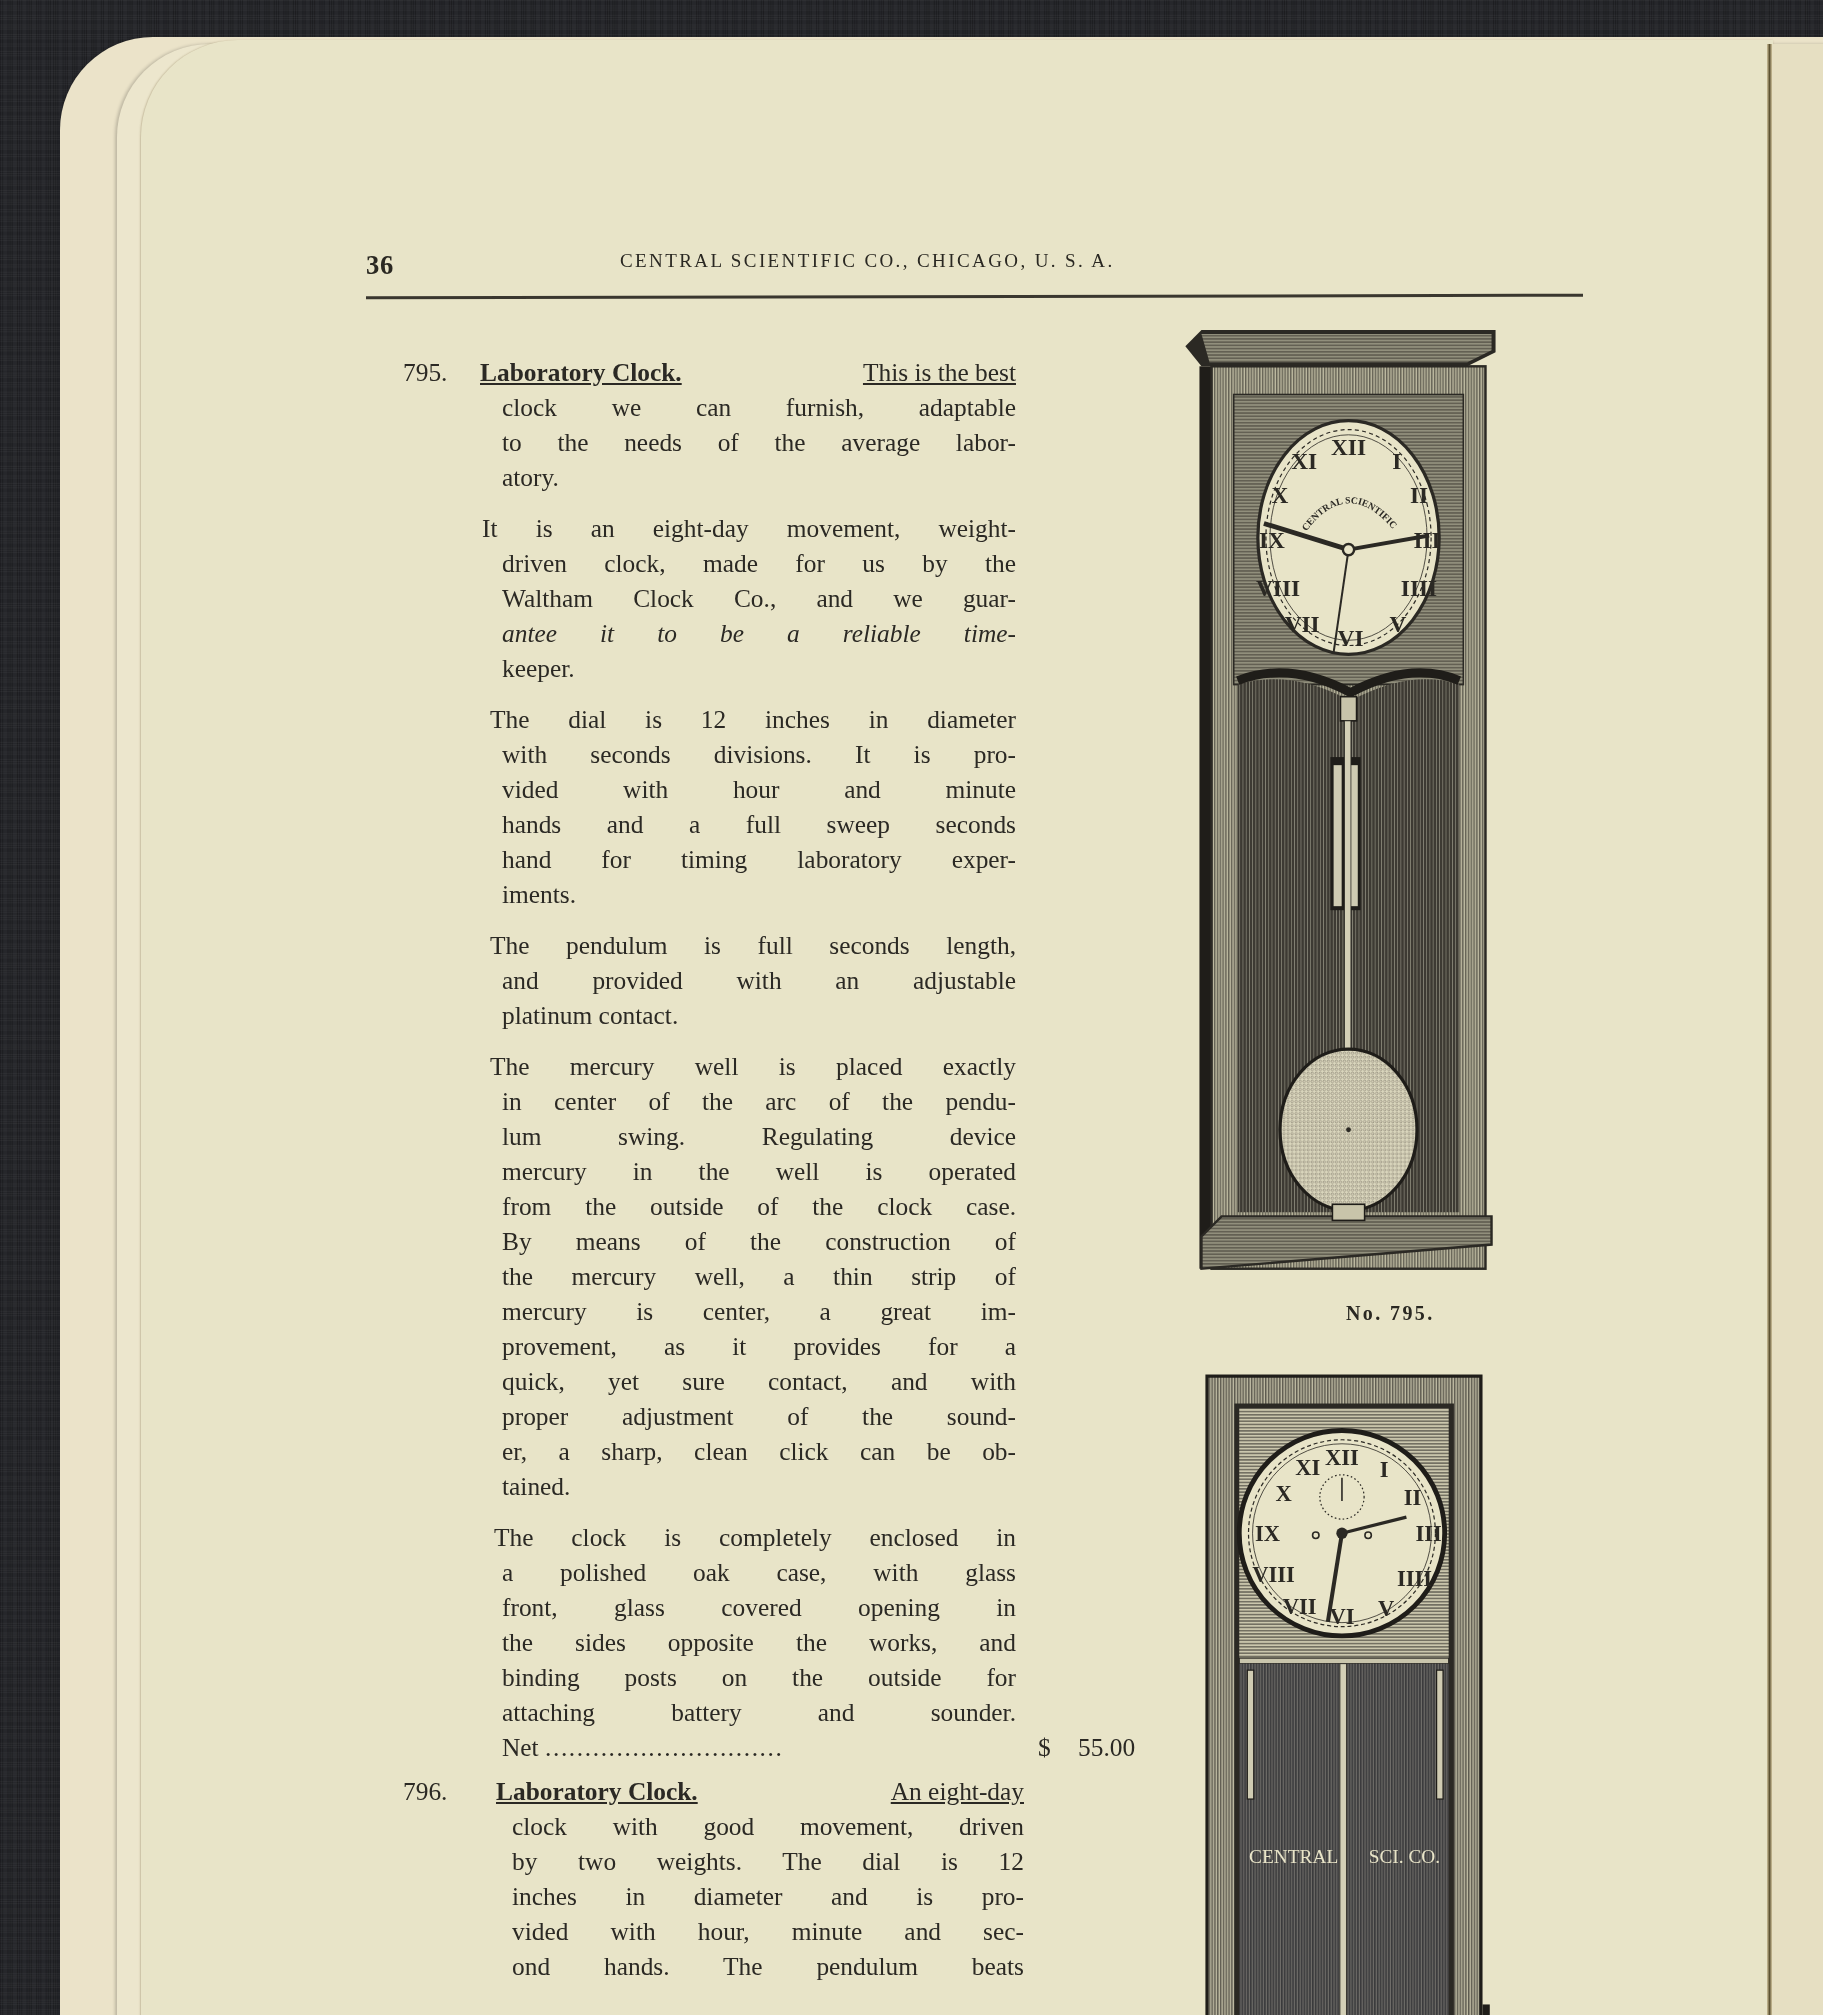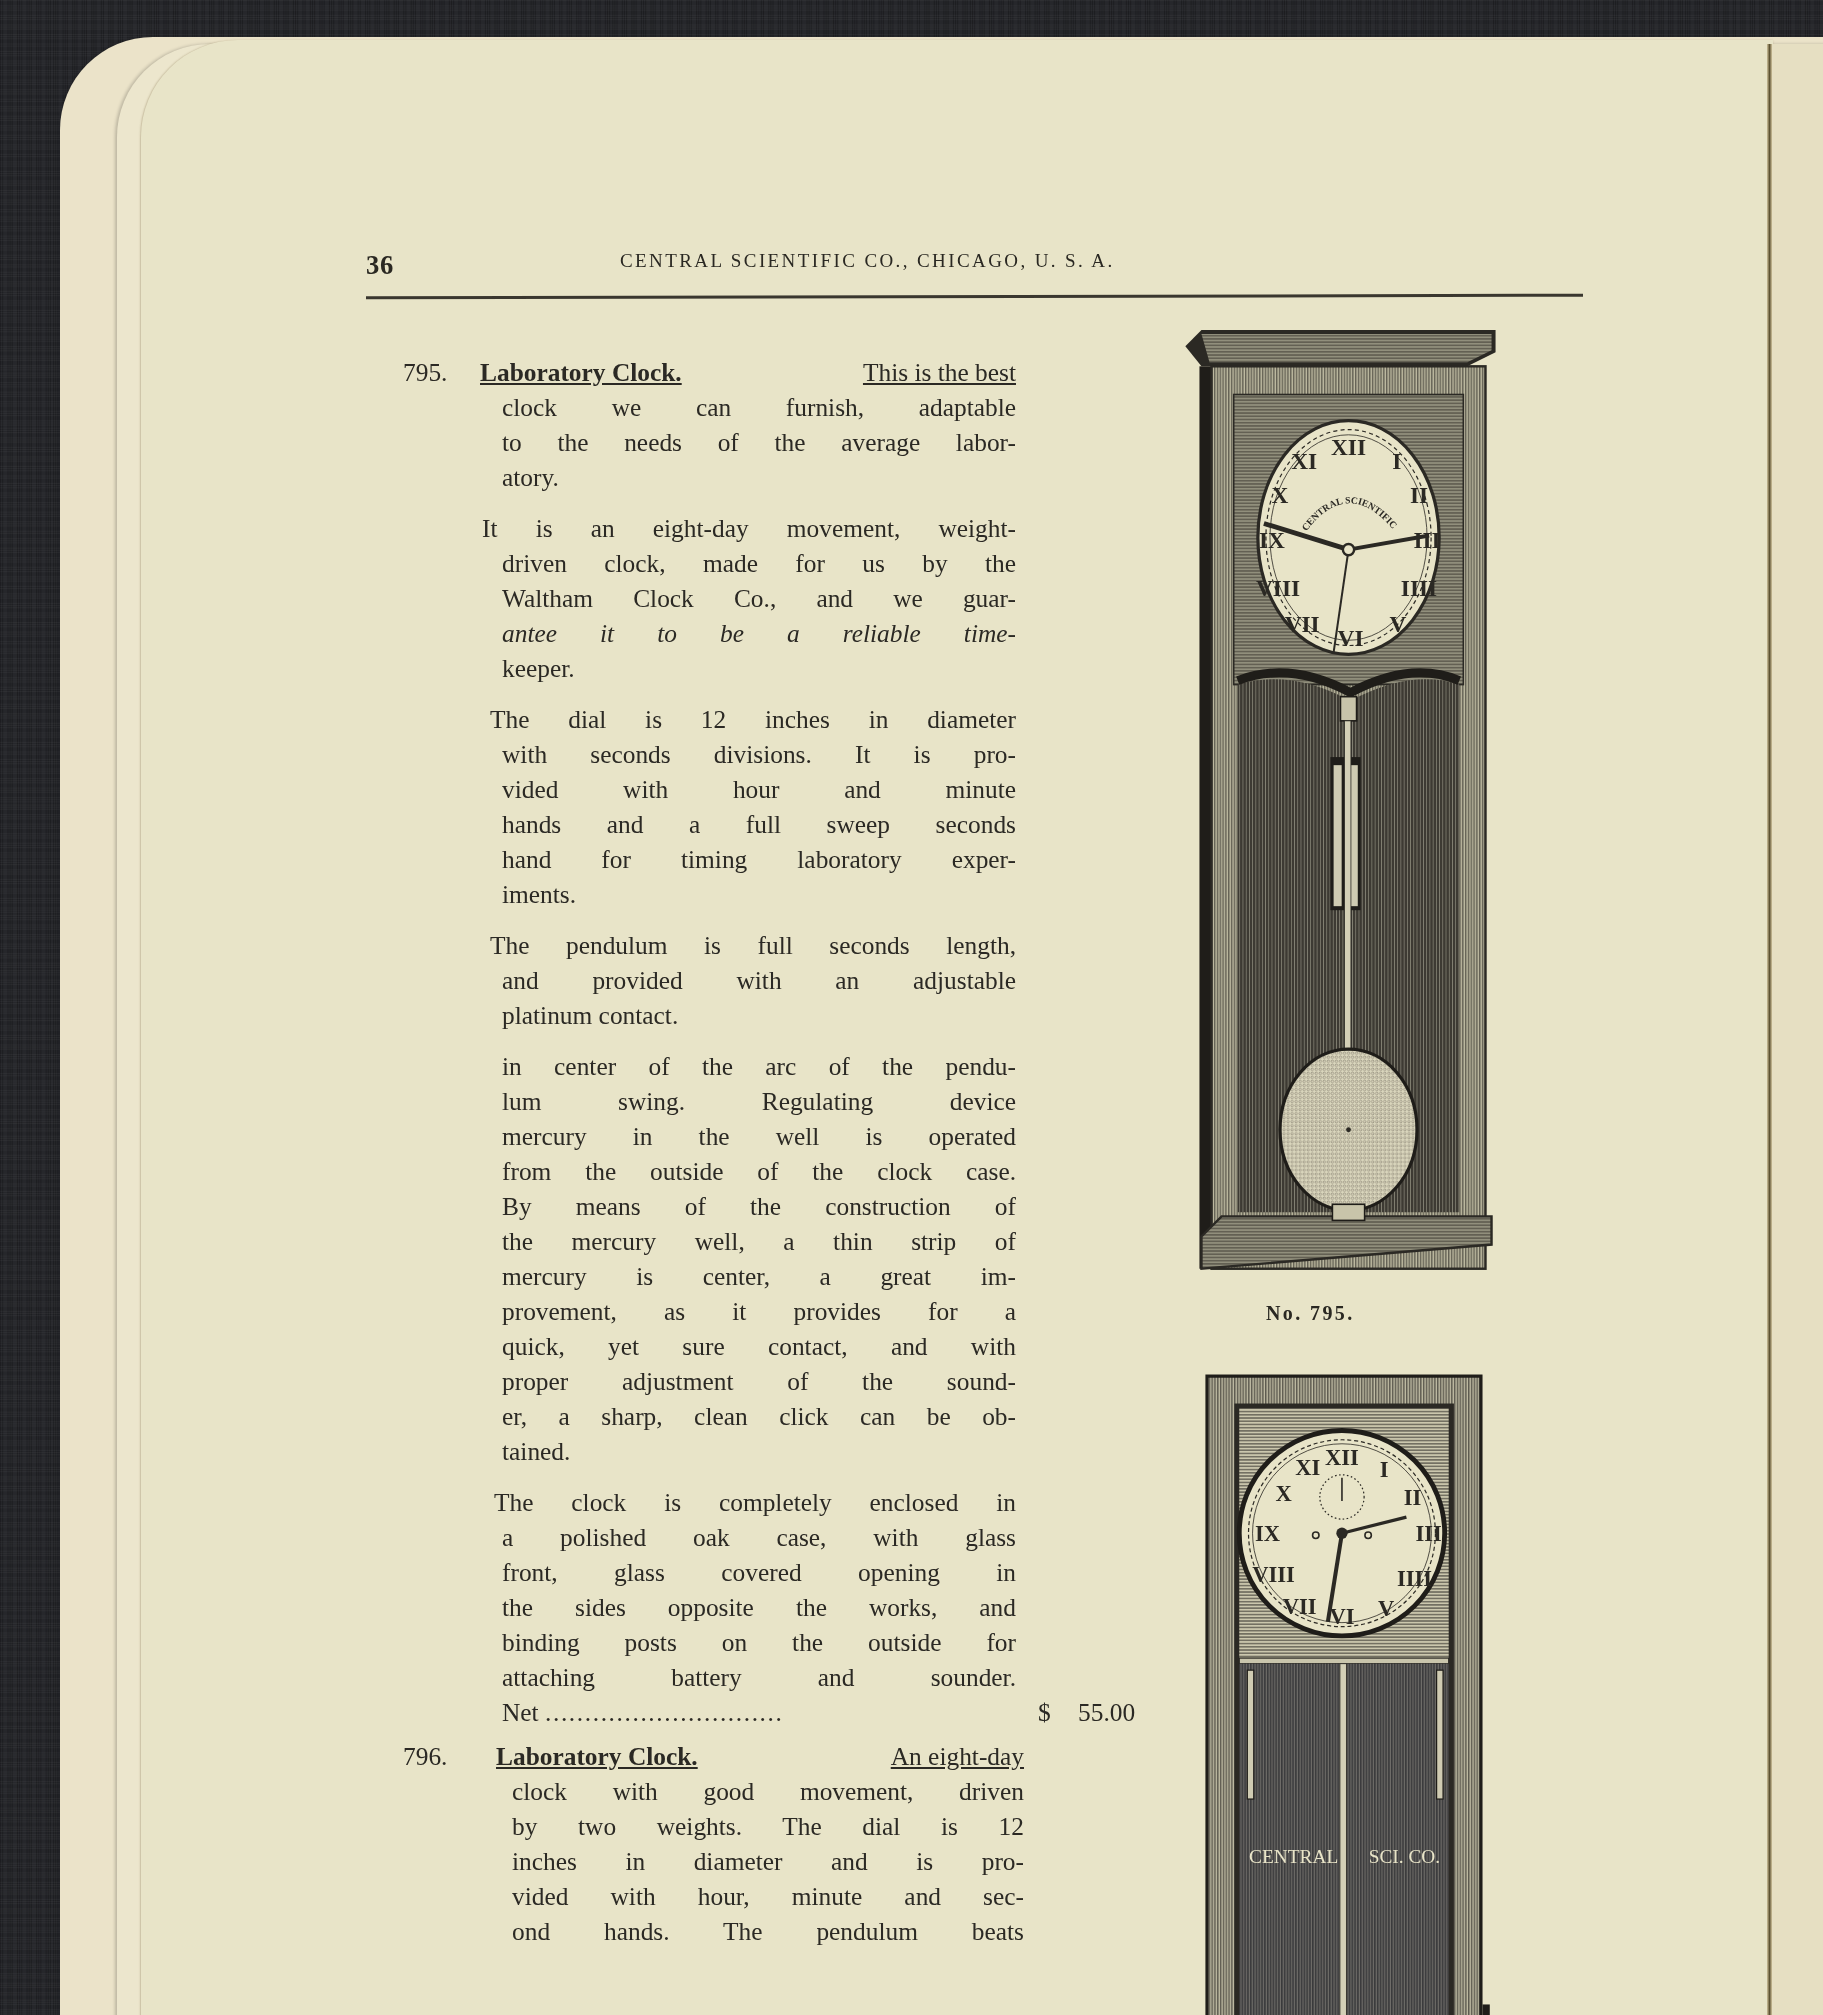--- a/index.html
+++ b/index.html
@@ -117,20 +117,21 @@
       <span class="cont" style="padding-left:99px;width:514px;text-align-last:left;">iments.</span>
     </div>
 
     <div class="para" style="margin-top:16px;">
       <span class="p-first" style="padding-left:87px;width:526px;">The pendulum is full seconds length,</span>
       <span class="cont" style="padding-left:99px;width:514px;">and provided with an adjustable</span>
       <span class="cont" style="padding-left:99px;width:514px;text-align-last:left;">platinum contact.</span>
     </div>
 
     <div class="para" style="margin-top:16px;">
+      <span class="p-first" style="padding-left:87px;width:526px;">The mercury well is placed exactly</span>
       <span class="cont" style="padding-left:99px;width:514px;">in center of the arc of the pendu-</span>
       <span class="cont" style="padding-left:99px;width:514px;">lum swing. Regulating device</span>
       <span class="cont" style="padding-left:99px;width:514px;">mercury in the well is operated</span>
       <span class="cont" style="padding-left:99px;width:514px;">from the outside of the clock case.</span>
       <span class="cont" style="padding-left:99px;width:514px;">By means of the construction of</span>
       <span class="cont" style="padding-left:99px;width:514px;">the mercury well, a thin strip of</span>
       <span class="cont" style="padding-left:99px;width:514px;">mercury is center, a great im-</span>
       <span class="cont" style="padding-left:99px;width:514px;">provement, as it provides for a</span>
       <span class="cont" style="padding-left:99px;width:514px;">quick, yet sure contact, and with</span>
       <span class="cont" style="padding-left:99px;width:514px;">proper adjustment of the sound-</span>
@@ -229,21 +230,21 @@
     <rect x="405" y="930" width="40" height="60" fill="#c8c4aa" stroke="#1f1d19" stroke-width="4"></rect>
     <rect x="380" y="1080" width="75" height="380" fill="#1f1d19"></rect>
     <rect x="388" y="1100" width="20" height="350" fill="#cfcbb2"></rect>
     <rect x="428" y="1100" width="20" height="350" fill="#cfcbb2"></rect>
     <rect x="415" y="990" width="16" height="1110" fill="#d3cfb6" stroke="#2b2924" stroke-width="2"></rect>
     <ellipse cx="425" cy="2005" rx="170" ry="200" fill="url(#rings)" stroke="#1f1d19" stroke-width="8"></ellipse>
     <circle cx="425" cy="2005" r="6" fill="#2b2924"></circle>
     <rect x="385" y="2190" width="80" height="40" fill="#c8c4aa" stroke="#1f1d19" stroke-width="4"></rect>
   </g>
 </svg>
-<div class="caption" style="left:1266px; top:1302px;">No. 795.</div>
+<div class="caption" style="left:1346px; top:1302px;">No. 795.</div>
 
 <svg class="illus" style="left:1203px; top:1372px;" width="290" height="842" viewBox="0 0 720 2090">
   <defs>
     <pattern id="hatchH2" width="8" height="8" patternUnits="userSpaceOnUse">
       <rect width="8" height="8" fill="#cbc7ad"></rect>
       <line x1="0" y1="2" x2="8" y2="2" stroke="#2b2924" stroke-width="2.2"></line>
     </pattern>
     <pattern id="hatchV2" width="7" height="7" patternUnits="userSpaceOnUse">
       <rect width="7" height="7" fill="#3a3a3c"></rect>
       <line x1="3" y1="0" x2="3" y2="7" stroke="#a7a59a" stroke-width="1.4"></line>

